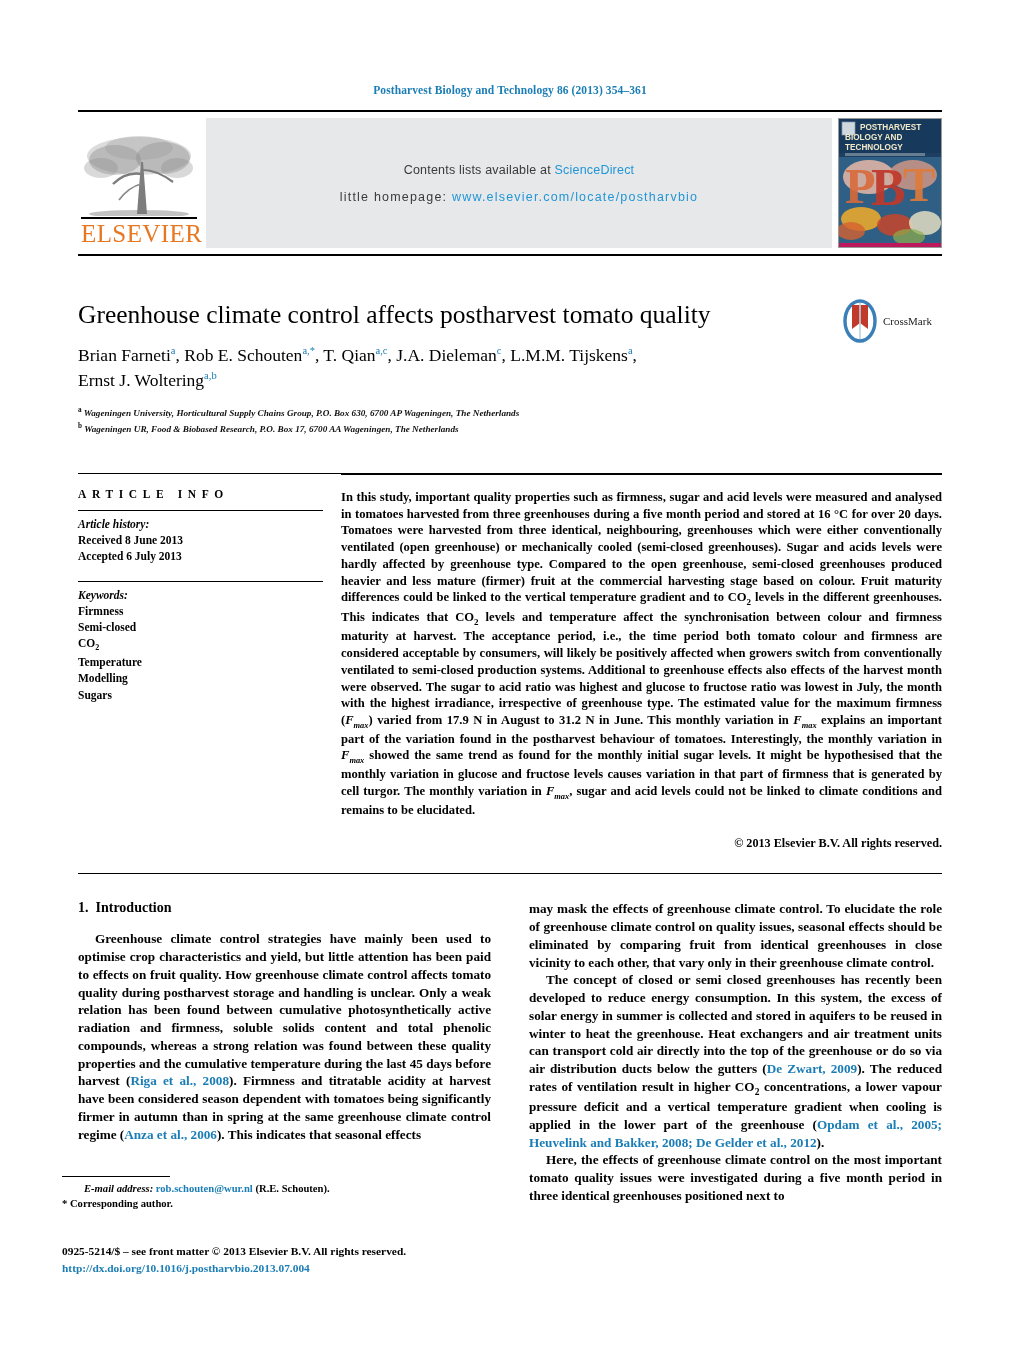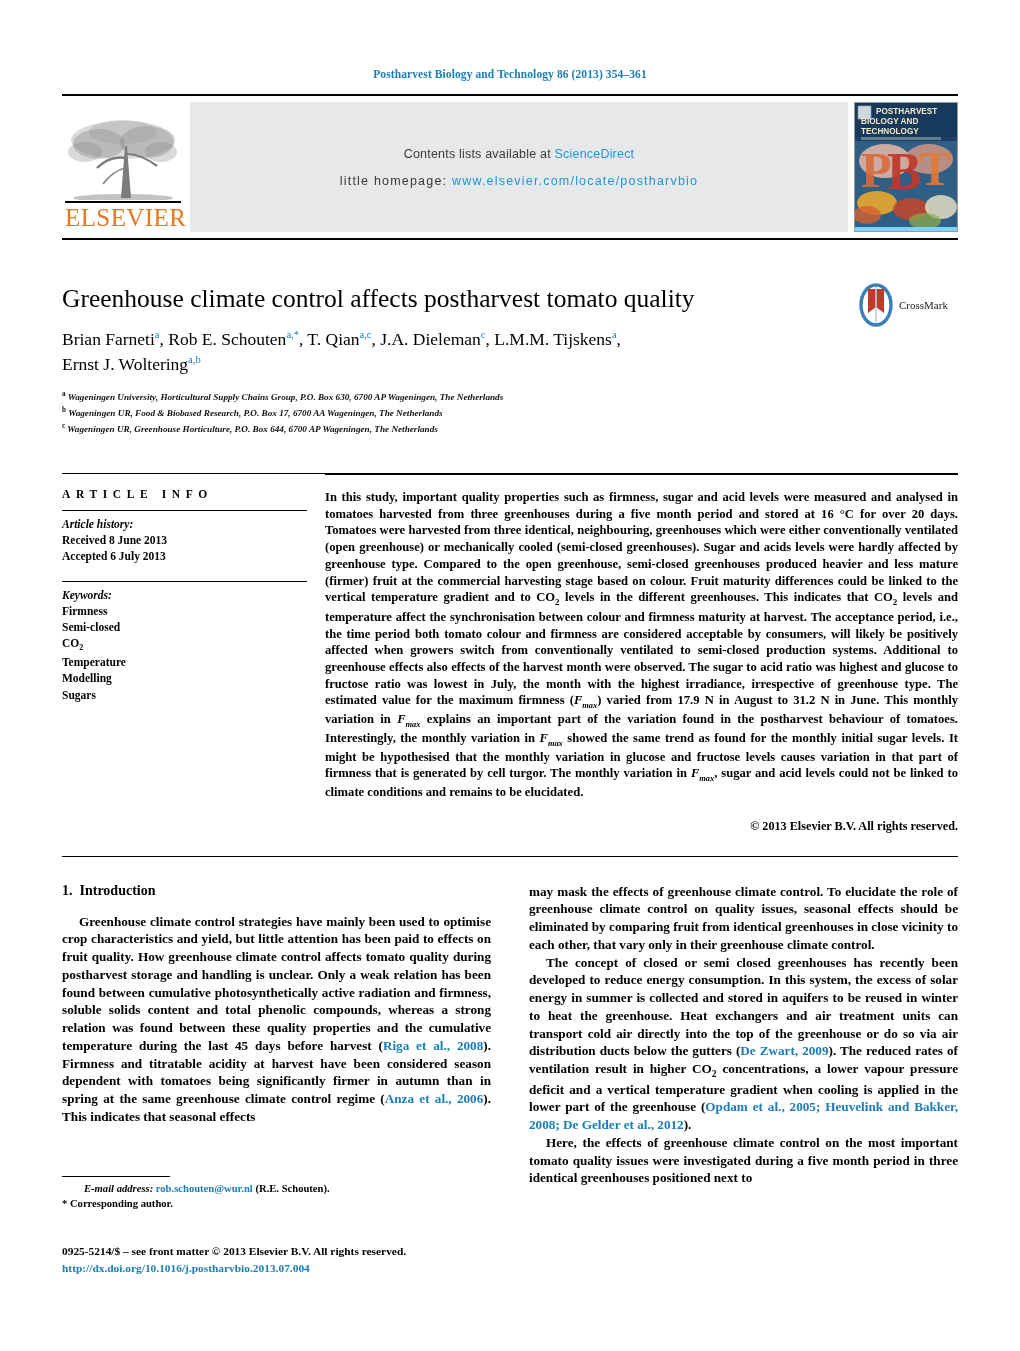--- a/index.html
+++ b/index.html
@@ -5,21 +5,21 @@
   * { box-sizing: border-box; }
   html, body { margin:0; padding:0; }
   body {
     width:1020px; height:1351px;
     background:#ffffff;
     font-family:"Liberation Serif", serif;
     color:#000;
     position:relative;
     overflow:hidden;
   }
-  .page { position:relative; width:1020px; height:1351px; padding:0; }
+  .page { position:relative; width:1020px; height:1351px; padding:16px; }
 
   
   .runhead {
     text-align:center;
     font-family:"Liberation Serif", serif;
     font-weight:bold;
     font-size:11.5px;
     color:#1a7db6;
     letter-spacing:.1px;
     padding-top:68px;
@@ -79,21 +79,21 @@
   .homepage-line {
     font-family:"Liberation Sans", sans-serif;
     font-size:12.5px; color:#3a3a3a;
     letter-spacing:1.2px;
   }
   .homepage-line .url { color:#2196d6; }
   .cover-thumb {
     flex:0 0 104px; width:104px;
     border:1px solid #999;
     position:relative; overflow:hidden;
-    background:#7dd3fc;
+    background:#be185d;
     min-height:122px;
   }
 
   
   .title-block { margin:44px 62px 0 62px; position:relative; }
   .art-title {
     font-family:"Liberation Serif", serif;
     font-size:25.5px;
     font-weight:normal;
     line-height:1.15;
@@ -294,21 +294,20 @@
     <h1 class="art-title">Greenhouse climate control affects postharvest tomato quality</h1>
 
     <div class="authors">
       <span>Brian Farneti</span><sup>a</sup><span>, Rob E. Schouten</span><sup>a,*</sup><span>, T. Qian</span><sup>a,c</sup><span>, J.A. Dieleman</span><sup>c</sup><span>, L.M.M. Tijskens</span><sup>a</sup><span>,</span><br>
       <span>Ernst J. Woltering</span><sup>a,b</sup>
     </div>
 
     <div class="affils">
       <div class="affil"><sup>a</sup> <span>Wageningen University, Horticultural Supply Chains Group, P.O. Box 630, 6700 AP Wageningen, The Netherlands</span></div>
       <div class="affil"><sup>b</sup> <span>Wageningen UR, Food &amp; Biobased Research, P.O. Box 17, 6700 AA Wageningen, The Netherlands</span></div>
-      <div class="affil"><sup>c</sup> <span>Wageningen UR, Greenhouse Horticulture, P.O. Box 644, 6700 AP Wageningen, The Netherlands</span></div>
     </div>
   </div>
 
   <div class="info-abstract">
     <div class="col-info">
       <div class="sec-head">ARTICLE INFO</div>
       <div class="rule-strong"></div>
       <div class="hist-label">Article history:</div>
       <div class="hist-line">Received 8 June 2013</div>
       <div class="hist-line">Accepted 6 July 2013</div>

